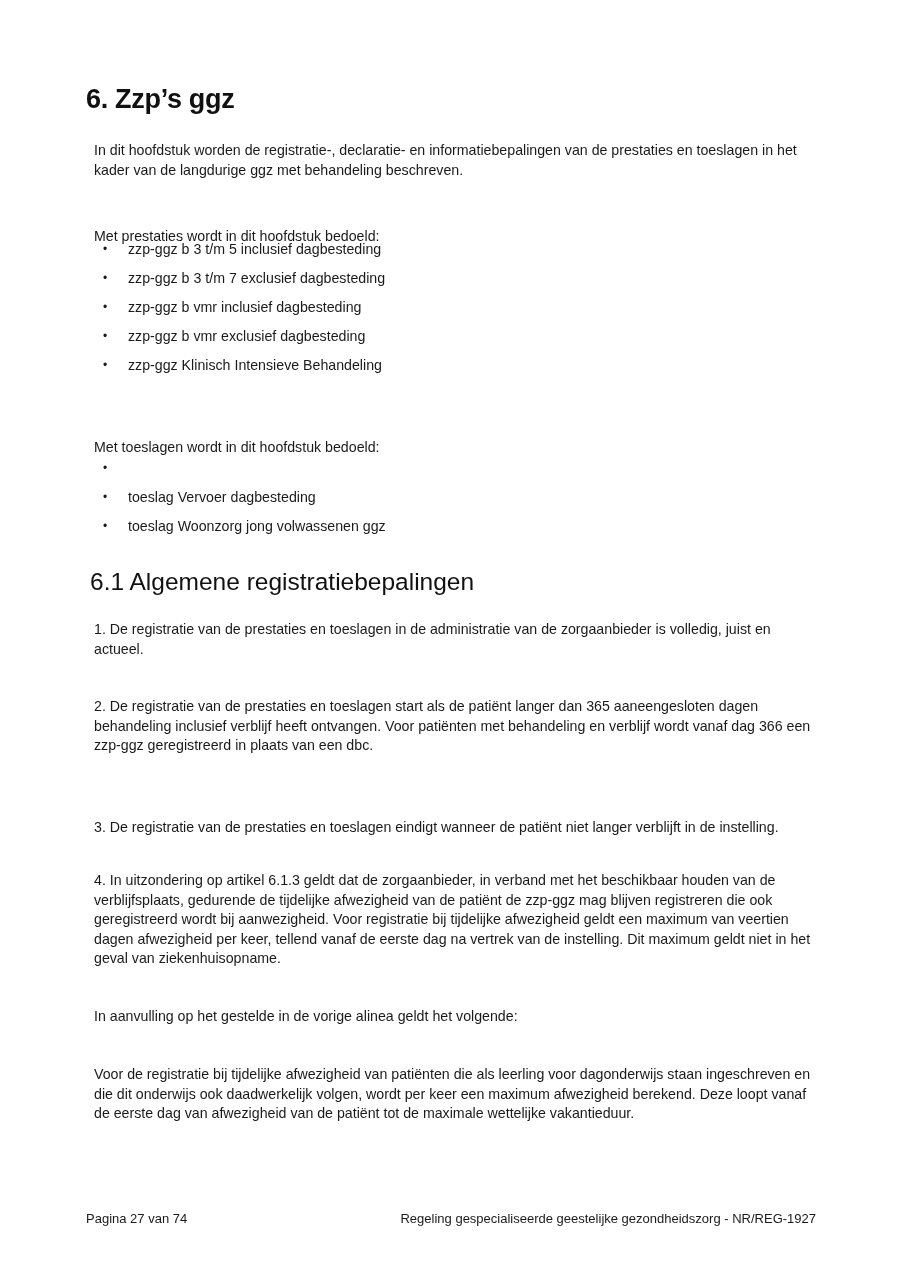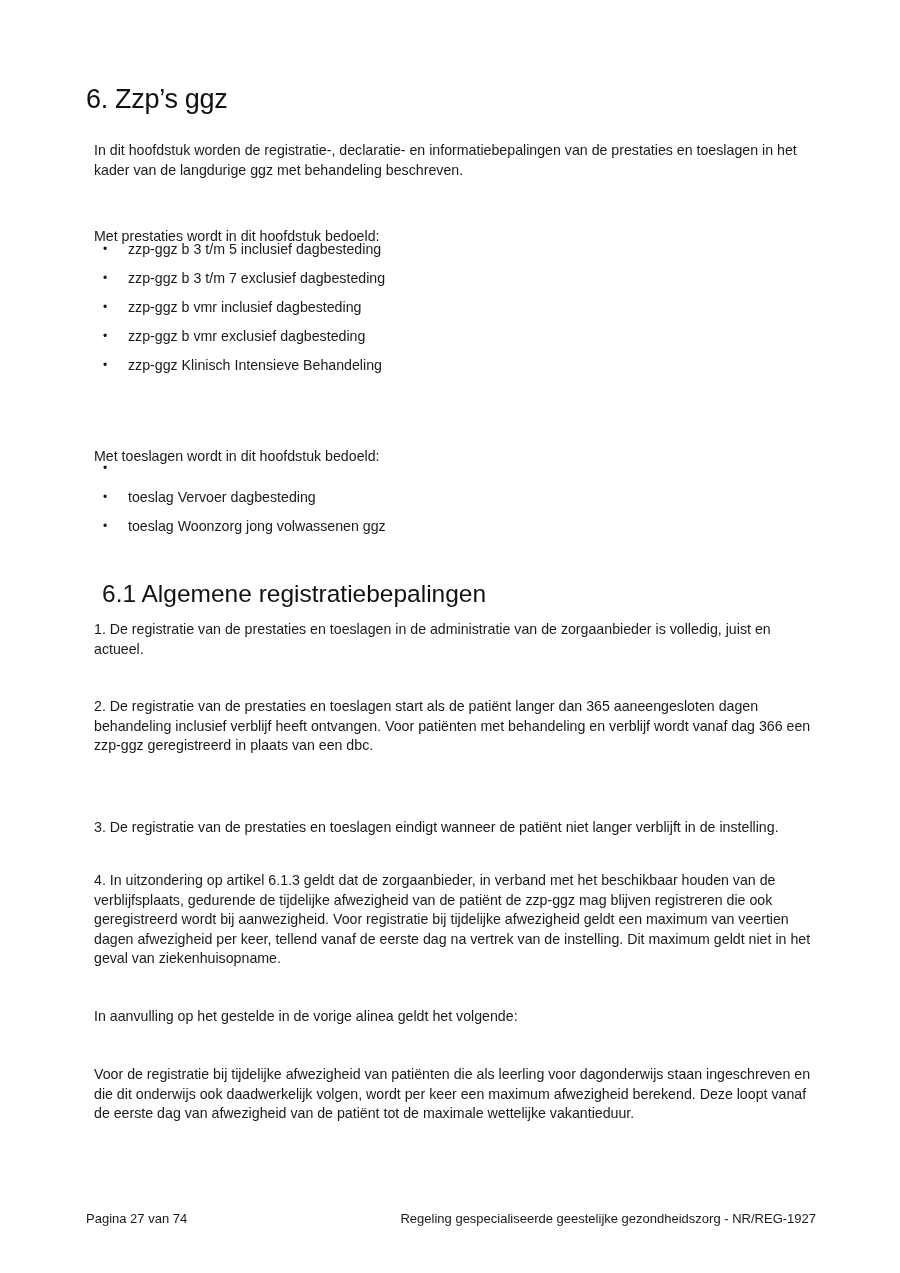--- a/index.html
+++ b/index.html
@@ -3,37 +3,37 @@
   <meta charset="utf-8">
   <style>
     html, body { margin: 0; padding: 0; background: #ffffff; }
     body {
       width: 900px; height: 1273px; position: relative; overflow: hidden;
       font-family: "Liberation Sans", sans-serif; color: #1a1a1a;
     }
     .page { position: absolute; left: 86px; top: 0; width: 730px; }
     .h1 {
       position: absolute; top: 84px; left: 0;
-      font-size: 27px; font-weight: normal; letter-spacing: -0.3px; color: #111;
+      font-size: 27px; font-weight: bold; letter-spacing: -0.3px; color: #111;
       margin: 0;
     }
     .p {
       position: absolute; left: 0; width: 730px;
       font-size: 14.2px; line-height: 19.5px; margin: 8px; color: #1a1a1a;
     }
     .bullets { position: absolute; left: 0; margin: 0; padding: 0; list-style: none; }
     .bullets li {
       position: relative; padding-left: 42px; font-size: 14.2px;
       height: 29px; line-height: 19px;
     }
     .bullets li .dot {
       position: absolute; left: 17px; top: 0; font-size: 12px;
     }
     .h2 {
-      position: absolute; top: 564px; left: 0; margin: 16px;
+      position: absolute; top: 564px; left: 0; margin: 4px;
       font-size: 24.5px; font-weight: normal; color: #111;
     }
     .footer {
       position: absolute; top: 1211px; left: 0; width: 730px;
       font-size: 13px; color: #1a1a1a;
     }
     .footer .left { position: absolute; left: 0; }
     .footer .right { position: absolute; right: 0; }
   </style>
 </head>
@@ -47,21 +47,21 @@
 
   <p class="p" style="top:219px;">Met prestaties wordt in dit hoofdstuk bedoeld:</p>
   <ul class="bullets" style="top:240px;">
     <li><span class="dot">•</span><span>zzp-ggz b 3 t/m 5 inclusief dagbesteding</span></li>
     <li><span class="dot">•</span><span>zzp-ggz b 3 t/m 7 exclusief dagbesteding</span></li>
     <li><span class="dot">•</span><span>zzp-ggz b vmr inclusief dagbesteding</span></li>
     <li><span class="dot">•</span><span>zzp-ggz b vmr exclusief dagbesteding</span></li>
     <li><span class="dot">•</span><span>zzp-ggz Klinisch Intensieve Behandeling</span></li>
   </ul>
 
-  <p class="p" style="top:439px;">Met toeslagen wordt in dit hoofdstuk bedoeld:</p>
+  <p class="p" style="top:430px;">Met toeslagen wordt in dit hoofdstuk bedoeld:</p>
   <ul class="bullets" style="top:459px;">
     <li><span class="dot">•</span></li>
     <li><span class="dot">•</span><span>toeslag Vervoer dagbesteding</span></li>
     <li><span class="dot">•</span><span>toeslag Woonzorg jong volwassenen ggz</span></li>
   </ul>
 
   <h2 class="h2">6.1 Algemene registratiebepalingen</h2>
 
   <p class="p" style="top:612px;">1.   De registratie van de prestaties en toeslagen in de administratie van de zorgaanbieder is volledig, juist en actueel.</p>
   <p class="p" style="top:689px;">2.   De registratie van de prestaties en toeslagen start als de patiënt langer dan 365 aaneengesloten dagen behandeling inclusief verblijf heeft ontvangen. Voor patiënten met behandeling en verblijf wordt vanaf dag 366 een zzp-ggz geregistreerd in plaats van een dbc.</p>

